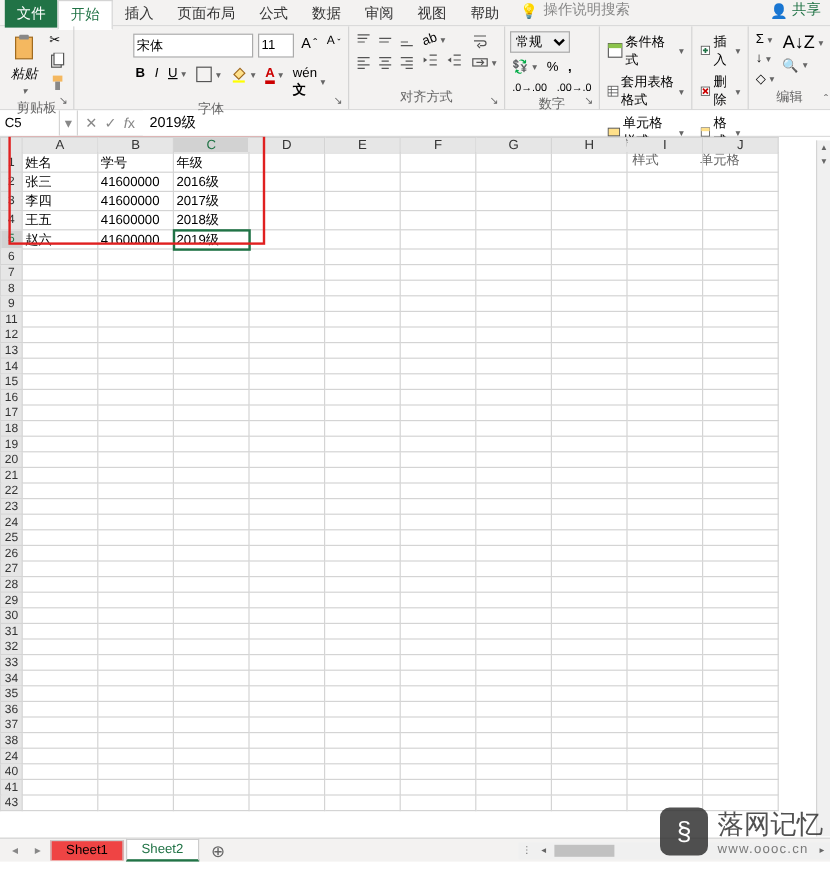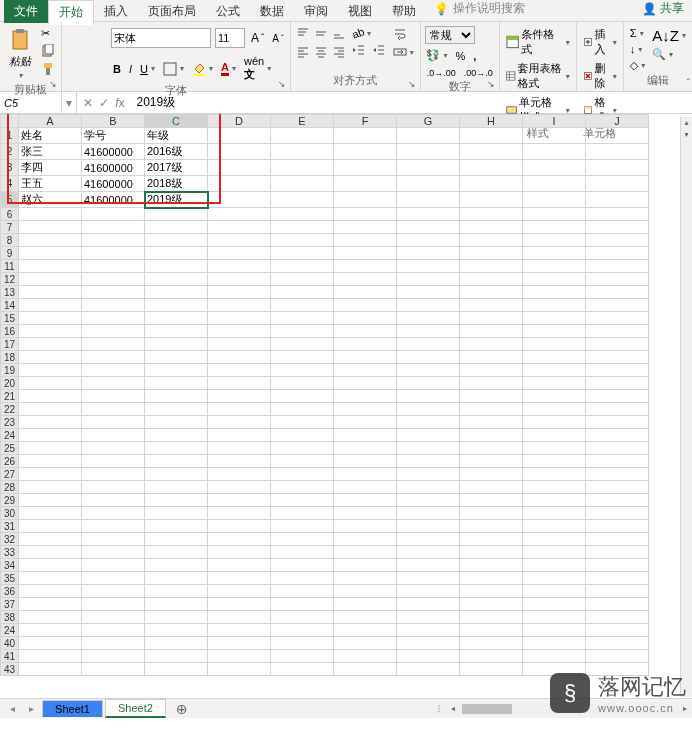--- a/index.html
+++ b/index.html
@@ -116,21 +116,21 @@
       gap: 2px;
       padding: 1px 2px;
       cursor: pointer;
       font-size: 11px;
     }
     .icon-sm { width: 14px; height: 14px; display:inline-block; }
     
     .font-row1, .font-row2 {
       display: flex;
       gap: 4px;
-      align-items: center;
+      align-items: flex-start;
       padding-left: 45px;
     }
     .font-name-select {
       width: 100px;
       height: 20px;
       font-size: 11px;
       border: 1px solid #ababab;
       padding: 0 2px;
     }
     .font-size-select {
@@ -160,27 +160,26 @@
     
     
     .formula-bar {
       display: flex;
       align-items: center;
       height: 22px;
       border-bottom: 1px solid #d4d4d4;
       background: #fff;
     }
     .name-box {
-      width: 62px;
+      width: 50px;
       border: none;
       border-right: 1px solid #d4d4d4;
       padding: 2px 4px;
       font-size: 11px;
       height: 100%;
-      font-style: italic;
     }
     .name-box-arrow {
       padding: 0 4px;
       border-right: 1px solid #d4d4d4;
       height:100%;
       display:flex;align-items:center;
       color:#888;
       cursor:pointer;
     }
     .fx-btns { display:flex; gap:6px; padding: 0 6px; align-items:center; height:100%;}
@@ -253,21 +252,21 @@
       align-items: center;
       height: 20px;
       background: #f3f2f1;
       border-top: 1px solid #d4d4d4;
       padding-left: 4px;
       gap: 2px;
     }
     .nav-arrow { padding: 0 6px; color: #888; cursor:pointer; font-size:10px;}
     .sheet-tab {
       padding: 2px 12px;
-      background: #3b82f6;
+      background: #ef4444;
       border: 1px solid #ccc;
       border-bottom: none;
       font-size: 11px;
       cursor: pointer;
     }
     .sheet-tab.active {
       background: #fff;
       border-bottom: 2px solid #217346;
       color: #217346;
     }

